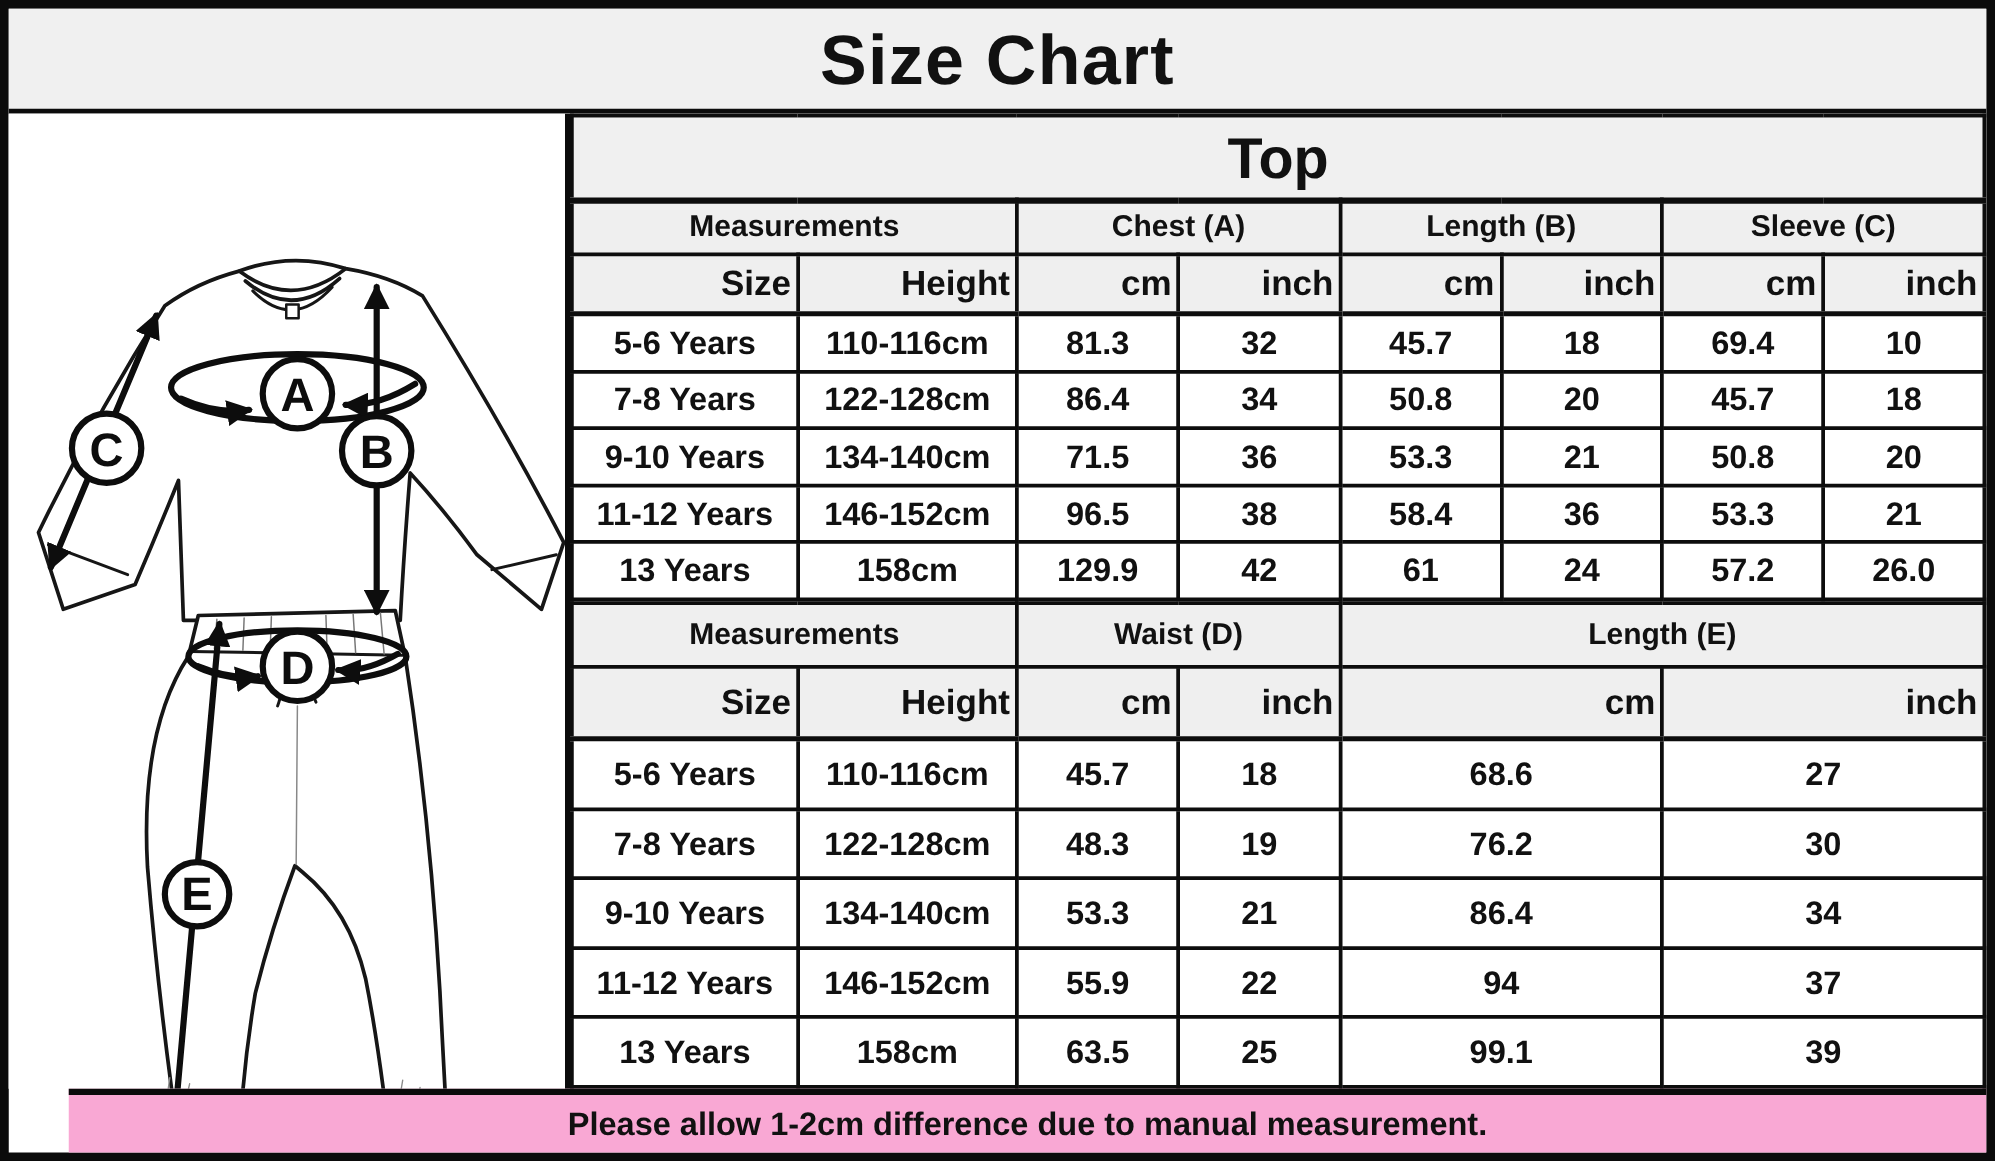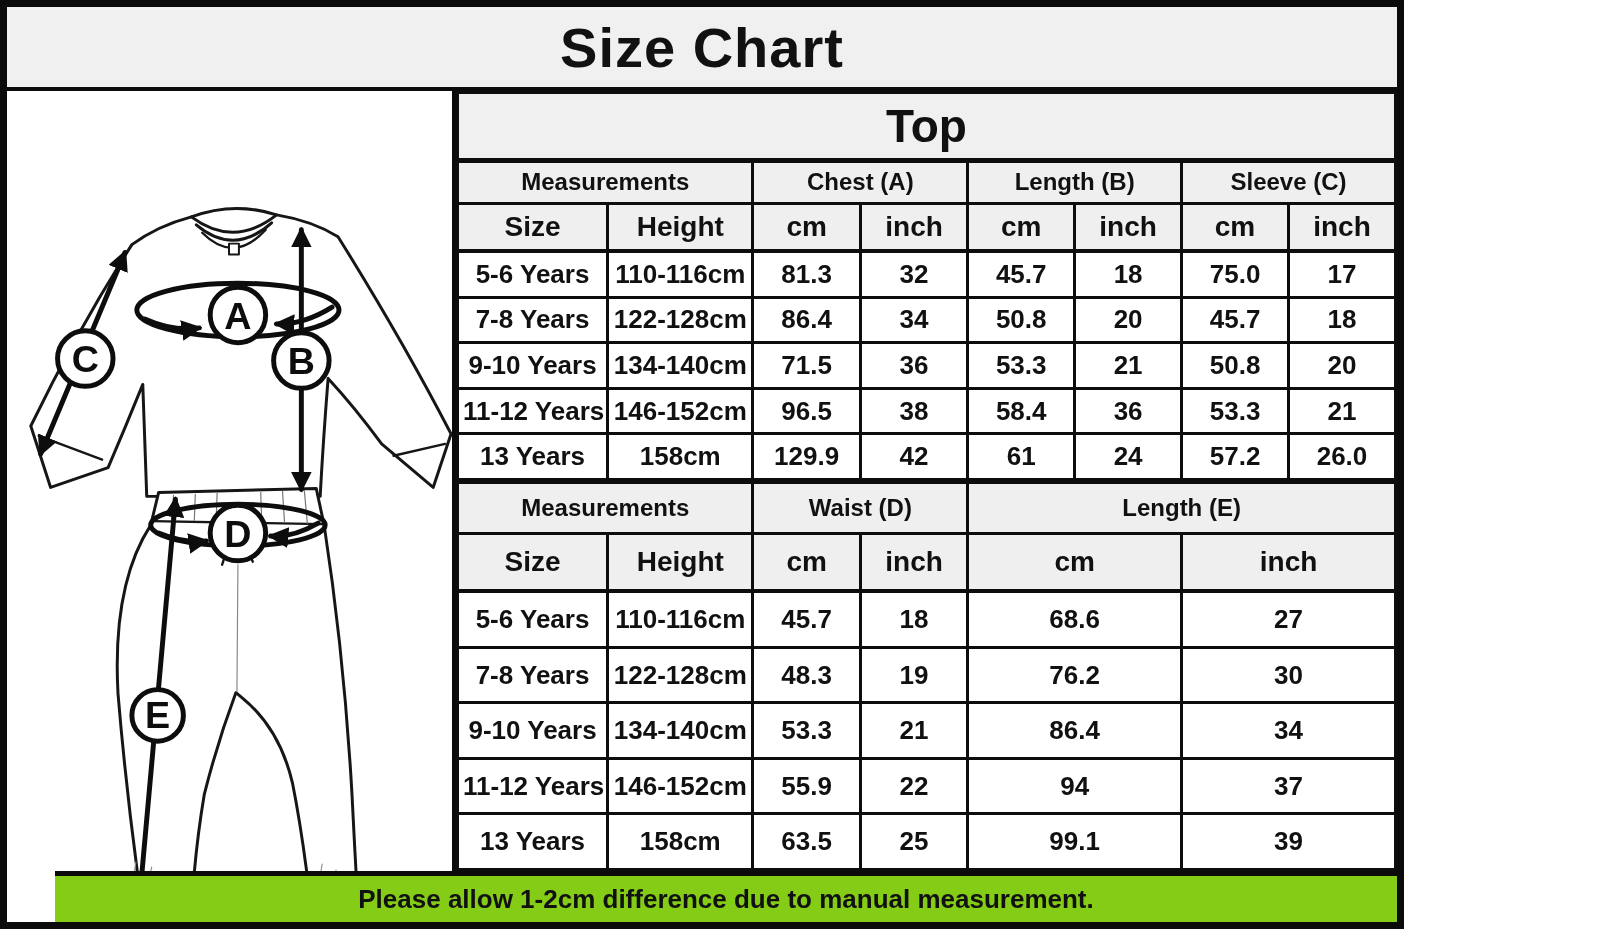--- a/index.html
+++ b/index.html
@@ -3,21 +3,21 @@
 <meta charset="utf-8">
 <style>
   html,body{margin:0;padding:0;background:#ffffff;}
   *{box-sizing:border-box;}
   body{
     width:1600px;height:929px;
     font-family:"Liberation Sans","DejaVu Sans",sans-serif;
     font-weight:700;color:#111111;
   }
   .frame{
-    width:1404px;height:929px;
+    width:1596px;height:929px;
     border:7px solid #0b0b0b;
     display:flex;flex-direction:column;
     background:#ffffff;
   }
   .title-bar{
     height:84px;flex:0 0 84px;
     background:#f0f0f0;
     border-bottom:4px solid #0b0b0b;
     display:flex;align-items:center;justify-content:center;
   }
@@ -48,25 +48,26 @@
     overflow:hidden;white-space:nowrap;
   }
   tr.row-section th{
     background:#f0f0f0;font-size:46px;height:68px;
     border-bottom:5px solid #0d0d0d;
   }
   tr.row-group th{background:#efefef;font-size:24px;}
   tr.row-sub th{
     background:#efefef;font-size:28px;
     border-bottom:4px solid #0d0d0d;
+    text-align:right;
   }
   tr.row-data td{background:#ffffff;font-size:26px;}
   .footer{
     height:51px;flex:0 0 51px;
-    background:#84cc16;
+    background:#f9a8d4;
     border-top:5px solid #0b0b0b;
     display:flex;align-items:center;justify-content:center;margin-left:48px;
   }
   .footer span{font-size:26px;color:#111111;}
 </style>
 </head>
 <body>
 
 <div class="frame">
 
@@ -209,22 +210,22 @@
           <th>cm</th>
           <th>inch</th>
         </tr>
         <tr class="row-data">
           <td>5-6 Years</td>
           <td>110-116cm</td>
           <td>81.3</td>
           <td>32</td>
           <td>45.7</td>
           <td>18</td>
-          <td>75.0</td>
-          <td>17</td>
+          <td>69.4</td>
+          <td>10</td>
         </tr>
         <tr class="row-data">
           <td>7-8 Years</td>
           <td>122-128cm</td>
           <td>86.4</td>
           <td>34</td>
           <td>50.8</td>
           <td>20</td>
           <td>45.7</td>
           <td>18</td>

